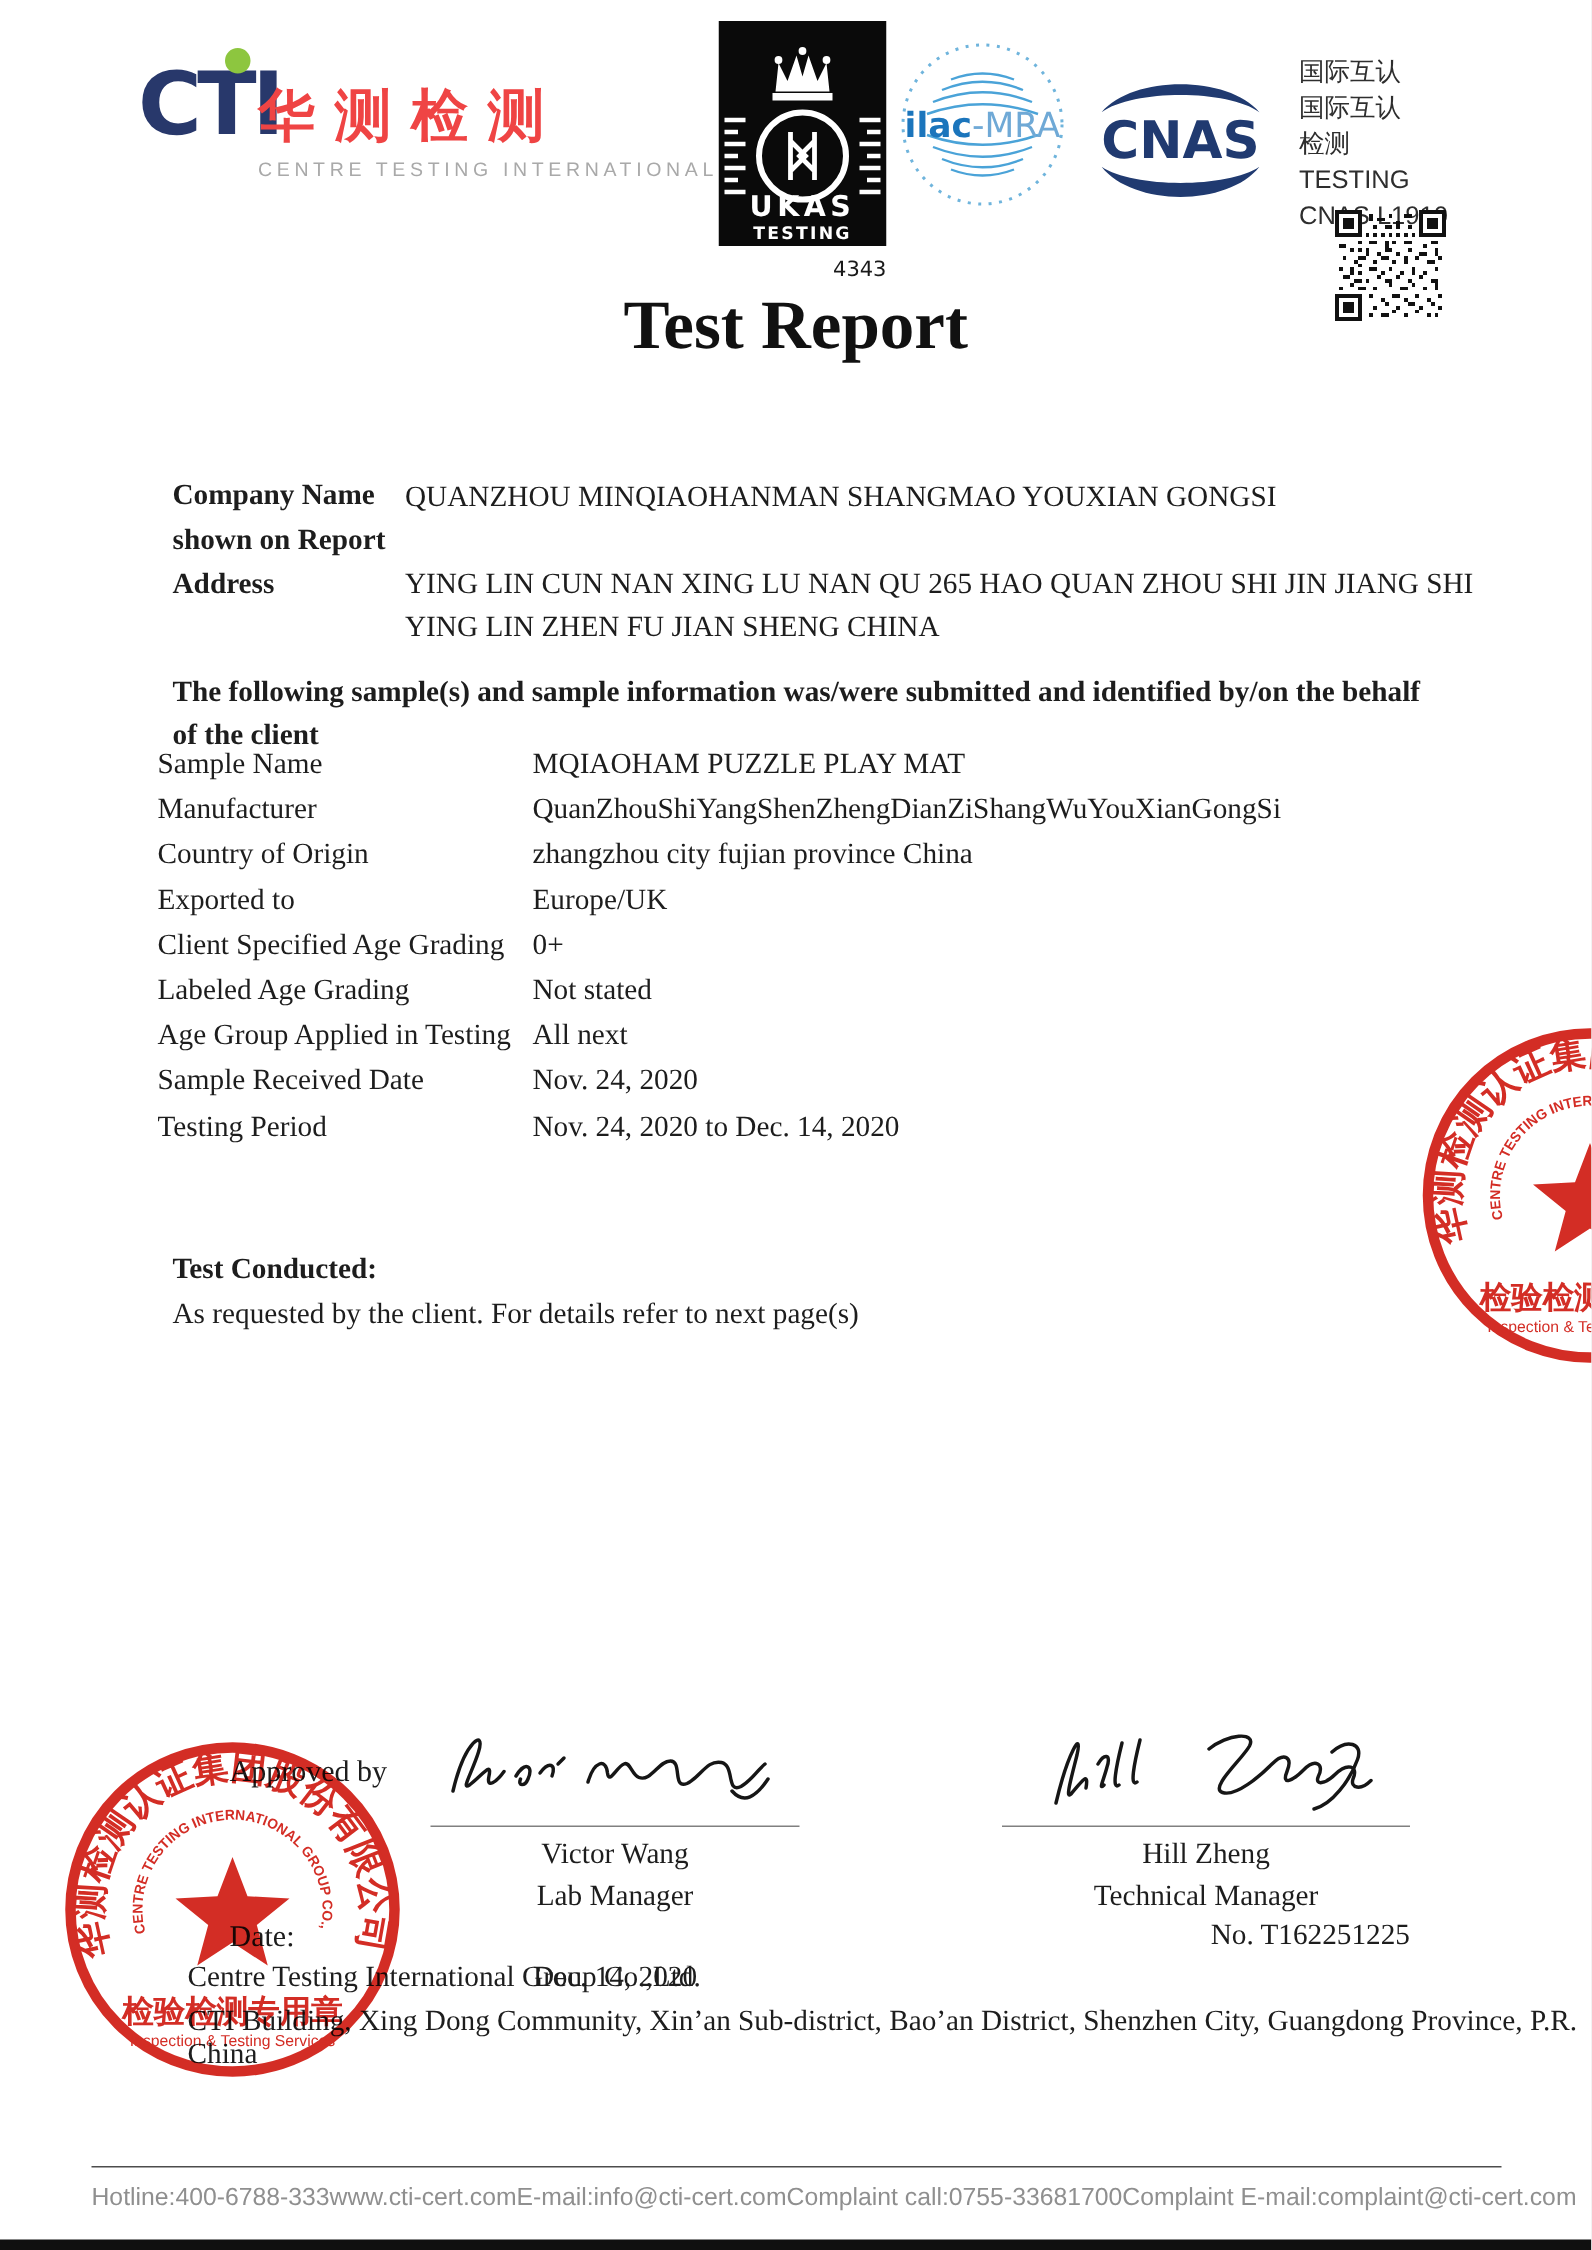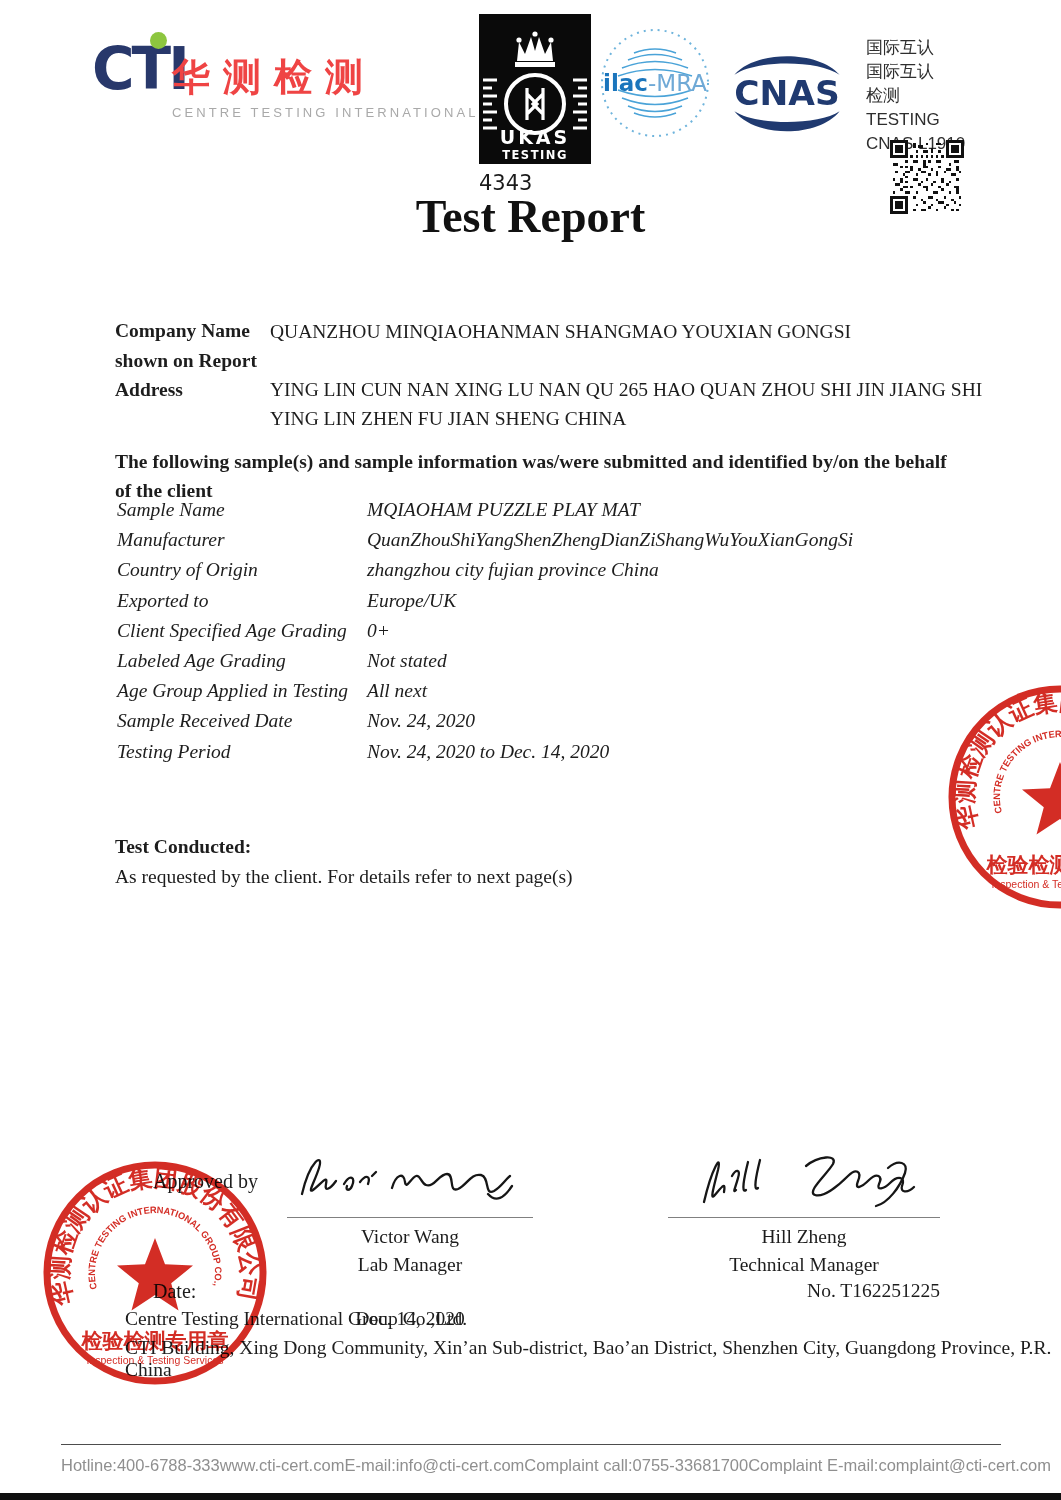--- a/index.html
+++ b/index.html
@@ -8,39 +8,39 @@
   .abs{position:absolute;}
 
   
   .cti-word{font-family:"DejaVu Sans",sans-serif;font-weight:bold;color:#28386b;
             font-size:58px;line-height:1;letter-spacing:-3px;margin-left:44px;}
   .cti-dot{position:absolute;width:17px;height:17px;border-radius:50%;background:#8dc63f;}
   .cti-cn{font-family:"DejaVu Sans",sans-serif;font-weight:600;color:#ef4444;
           font-size:38px;letter-spacing:13px;line-height:1;}
   .cti-sub{font-family:"Liberation Sans",sans-serif;color:#a9a9a9;font-size:13px;
            letter-spacing:3.1px;}
-  .ukas-num{width:112px;text-align:left;font-family:"DejaVu Sans",sans-serif;
-            font-size:21px;color:#1a1a1a;margin-top:3px;}
+  .ukas-num{width:112px;text-align:right;font-family:"DejaVu Sans",sans-serif;
+            font-size:14px;color:#1a1a1a;margin-top:3px;}
   .accred div{font-size:17px;line-height:24px;color:#2e2e2e;
               font-family:"Liberation Sans",sans-serif;}
 
   
   .title{top:190px;left:0;width:100%;text-align:center;font-size:46px;font-weight:bold;color:#111;}
   .meta-row{top:272px;left:115px;width:850px;font-size:20px;}
   .meta-no-label{display:inline-block;}
   .meta-no-value{display:inline-block;margin-left:42px;}
   .meta-page{position:absolute;right:0;top:0;}
 
   
   .lbl{font-weight:bold;font-size:19.5px;}
   .val{font-size:19.5px;}
 
   
   .intro{top:448px;left:115px;width:840px;font-weight:bold;font-size:19.5px;line-height:28.5px;}
-  .fields{top:499px;left:117px;width:845px;font-style:italic;}
+  .fields{top:499px;left:105px;width:845px;}
   .frow{display:flex;height:30.2px;align-items:flex-start;font-size:19.5px;}
   .frow .fl{width:250px;flex:0 0 250px;}
   .frow .fv{flex:1;}
 
   
   .sigline{border-top:1px solid #808080;height:0;}
   .cc{text-align:center;font-size:19.5px;}
 
   
   .stamp{mix-blend-mode:multiply;opacity:.96;}

